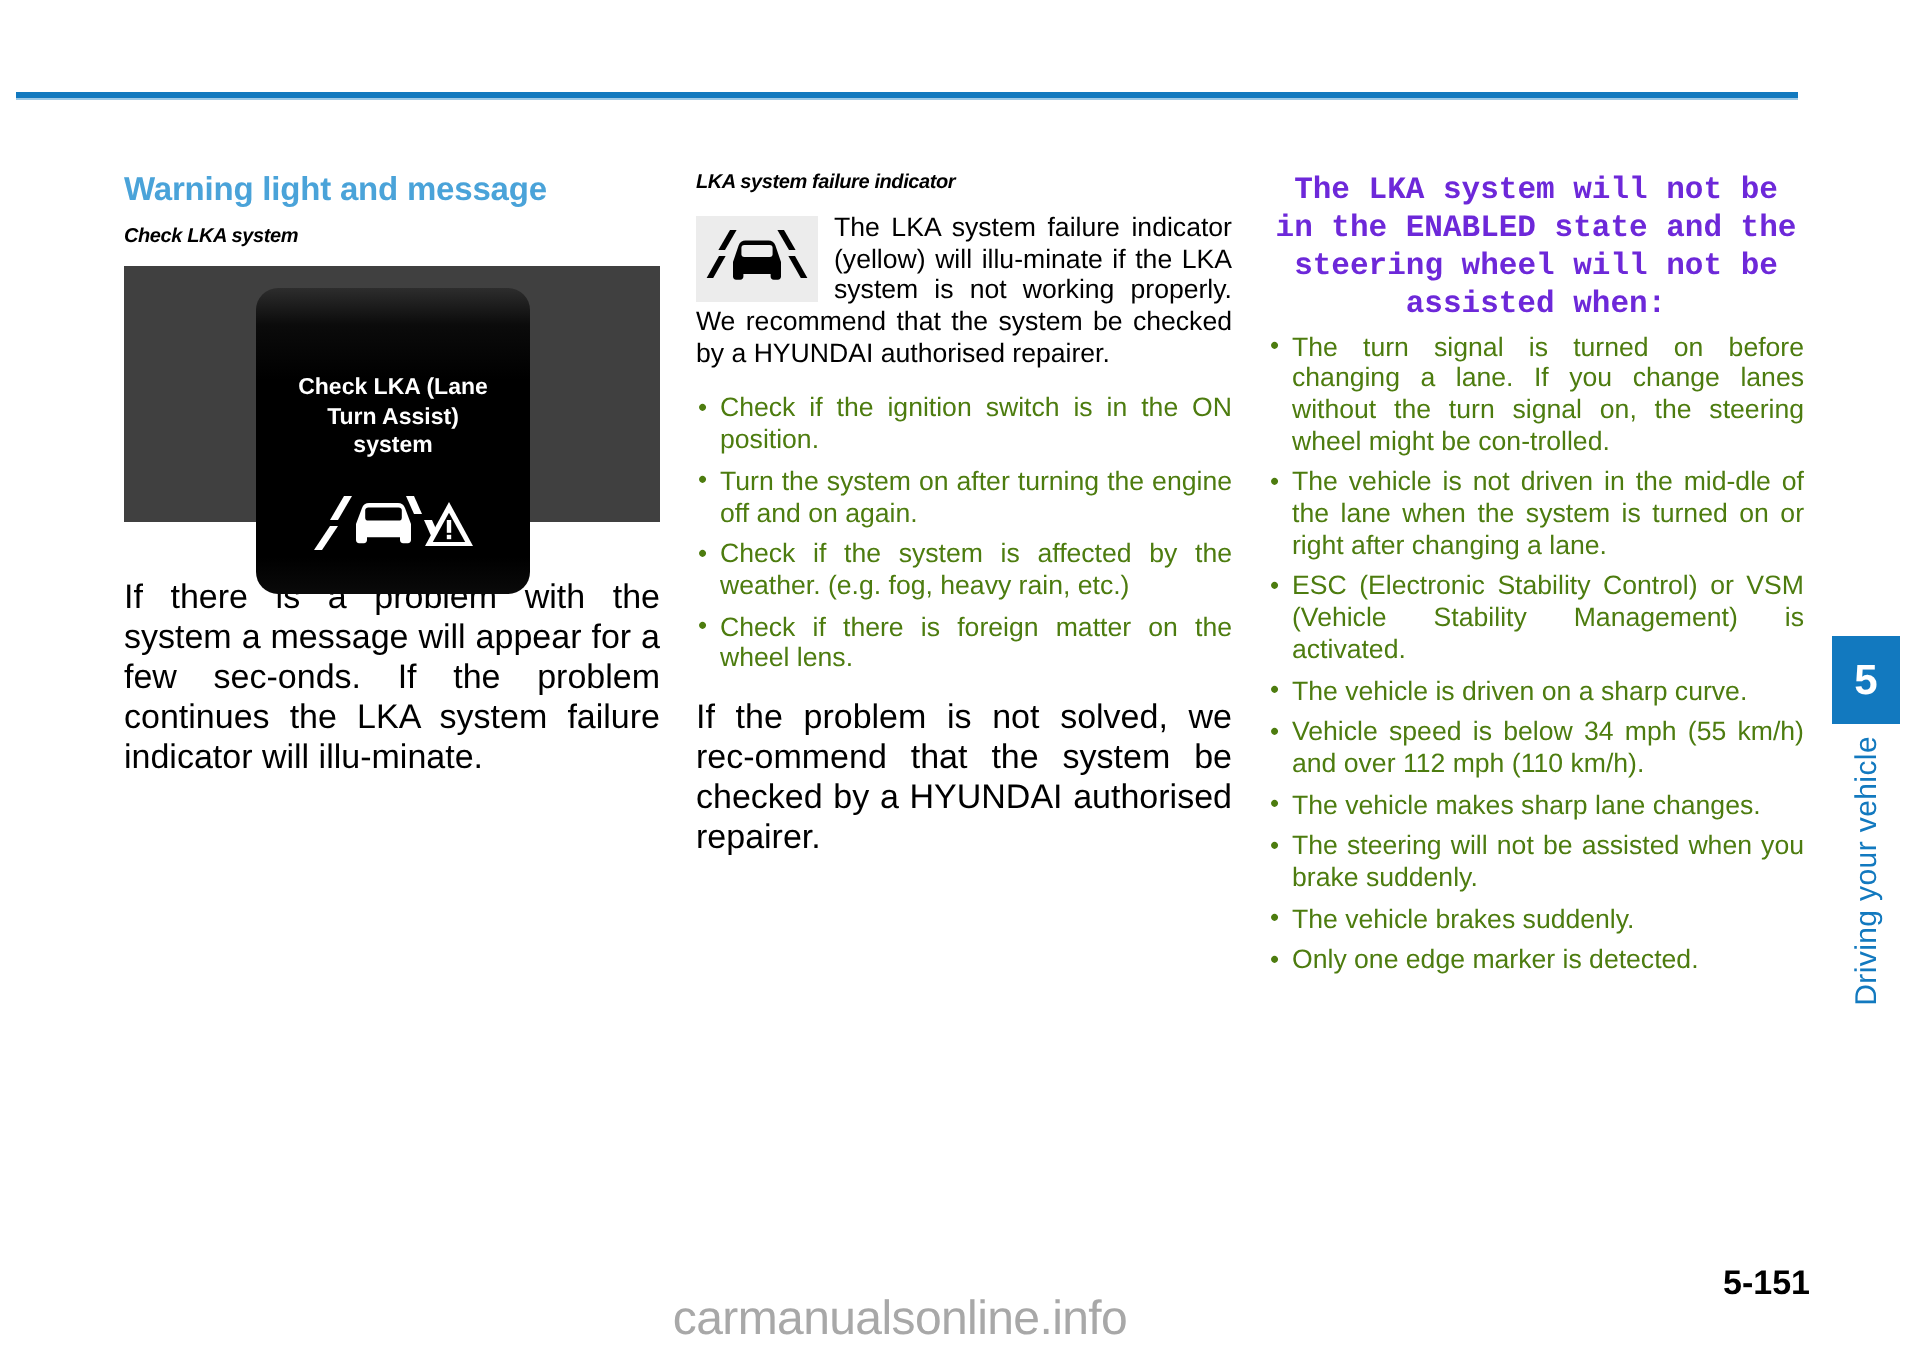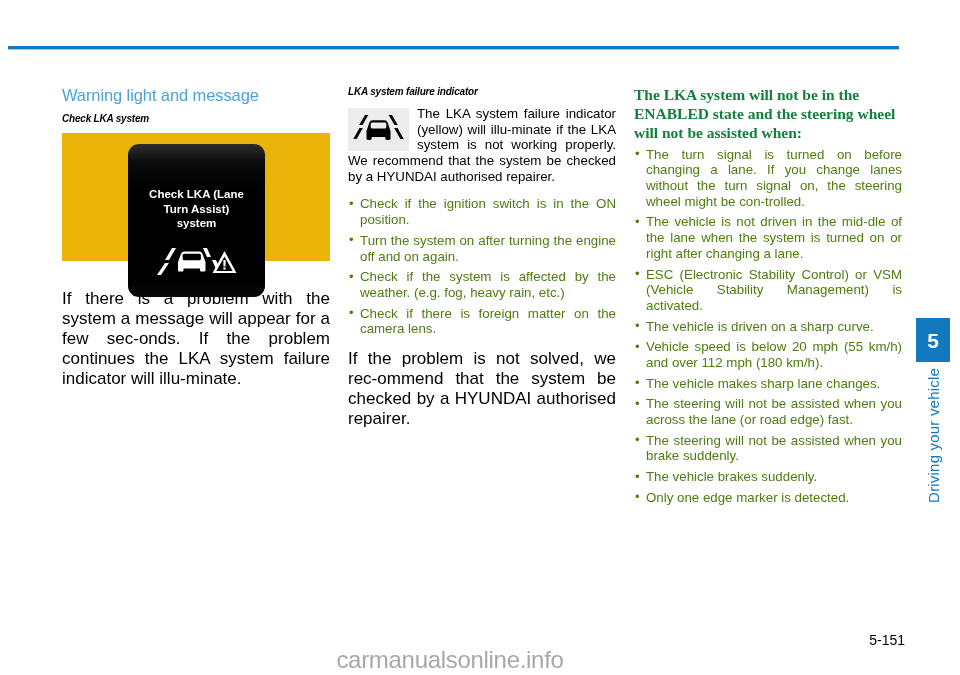--- a/index.html
+++ b/index.html
@@ -78,41 +78,42 @@
     top: 86px;
     width: 268px;
   }
   .col-1 { left: 62px; }
   .col-2 { left: 348px; }
   .col-3 { left: 634px; }
 
   h2.blue-head {
     color: #4aa3d9;
     font-size: 16.5px;
-    font-weight: normal;
+    font-weight: bold;
     margin: 0 0 7px 0;
     line-height: 1.2;
     letter-spacing: -0.1px;
   }
   h3.italic-head {
     font-size: 10px;
     font-weight: bold;
     font-style: italic;
     margin: 0 0 8px 0;
     line-height: 1.2;
     color: #000;
     letter-spacing: -0.2px;
   }
   h3.serif-head {
-    font-family: Liberation Serif, serif;
+    font-family: Liberation Mono, monospace;
     font-size: 15.5px;
     font-weight: bold;
     margin: 0 0 4px 0;
     line-height: 1.22;
-    color: #15803d;
+    color: #6d28d9;
+    text-align: center;
   }
 
   p.body {
     font-size: 17px;
     line-height: 1.18;
     margin: 0 0 12px 0;
     text-align: justify;
     color: #000;
     hyphens: manual;
   }
@@ -137,21 +138,21 @@
     position: absolute;
     left: 1px;
     top: -0.5px;
     font-size: 13px;
   }
 
   
   .figure-box {
     width: 268px;
     height: 128px;
-    background: #eab308;
+    background: #404040;
     position: relative;
     margin-bottom: 3px;
   }
   .cluster-screen {
     position: absolute;
     left: 66px;
     top: 11px;
     width: 137px;
     height: 153px;
     border-radius: 11px;
@@ -211,22 +212,22 @@
   }
   .clear { clear: both; }
 
   
   .page-number {
     position: absolute;
     left: 0;
     top: 632px;
     width: 905px;
     text-align: right;
-    font-size: 14px;
-    font-weight: normal;
+    font-size: 17px;
+    font-weight: bold;
     color: #000;
   }
   .watermark {
     position: absolute;
     left: 0;
     top: 646px;
     width: 900px;
     text-align: center;
     font-size: 24px;
     color: #a8a8a8;
@@ -314,38 +315,37 @@
       </div>
       <div class="indicator-text">The LKA system failure indicator (yellow) will illu-minate if the LKA system is not working properly. We recommend that the system be checked by a HYUNDAI authorised repairer.</div>
       <div class="clear"></div>
     </div>
 
 
     <ul class="bullets">
       <li>Check if the ignition switch is in the ON position.</li>
       <li>Turn the system on after turning the engine off and on again.</li>
       <li>Check if the system is affected by the weather. (e.g. fog, heavy rain, etc.)</li>
-      <li>Check if there is foreign matter on the camera lens.</li>
+      <li>Check if there is foreign matter on the wheel lens.</li>
     </ul>
 
     <p class="body">If the problem is not solved, we rec-ommend that the system be checked by a HYUNDAI authorised repairer.</p>
   </div>
 
   <div class="col col-3">
 
     <h3 class="serif-head">The LKA system will not be in the ENABLED state and the steering wheel will not be assisted when:</h3>
 
     <ul class="bullets">
       <li>The turn signal is turned on before changing a lane. If you change lanes without the turn signal on, the steering wheel might be con-trolled.</li>
       <li>The vehicle is not driven in the mid-dle of the lane when the system is turned on or right after changing a lane.</li>
       <li>ESC (Electronic Stability Control) or VSM (Vehicle Stability Management) is activated.</li>
       <li>The vehicle is driven on a sharp curve.</li>
-      <li>Vehicle speed is below 20 mph (55 km/h) and over 112 mph (180 km/h).</li>
+      <li>Vehicle speed is below 34 mph (55 km/h) and over 112 mph (110 km/h).</li>
       <li>The vehicle makes sharp lane changes.</li>
-      <li>The steering will not be assisted when you across the lane (or road edge) fast.</li>
       <li>The steering will not be assisted when you brake suddenly.</li>
       <li>The vehicle brakes suddenly.</li>
       <li>Only one edge marker is detected.</li>
     </ul>
   </div>
 
   <div class="page-number">5-151</div>
   <div class="watermark">carmanualsonline.info</div>
 
 </div>

